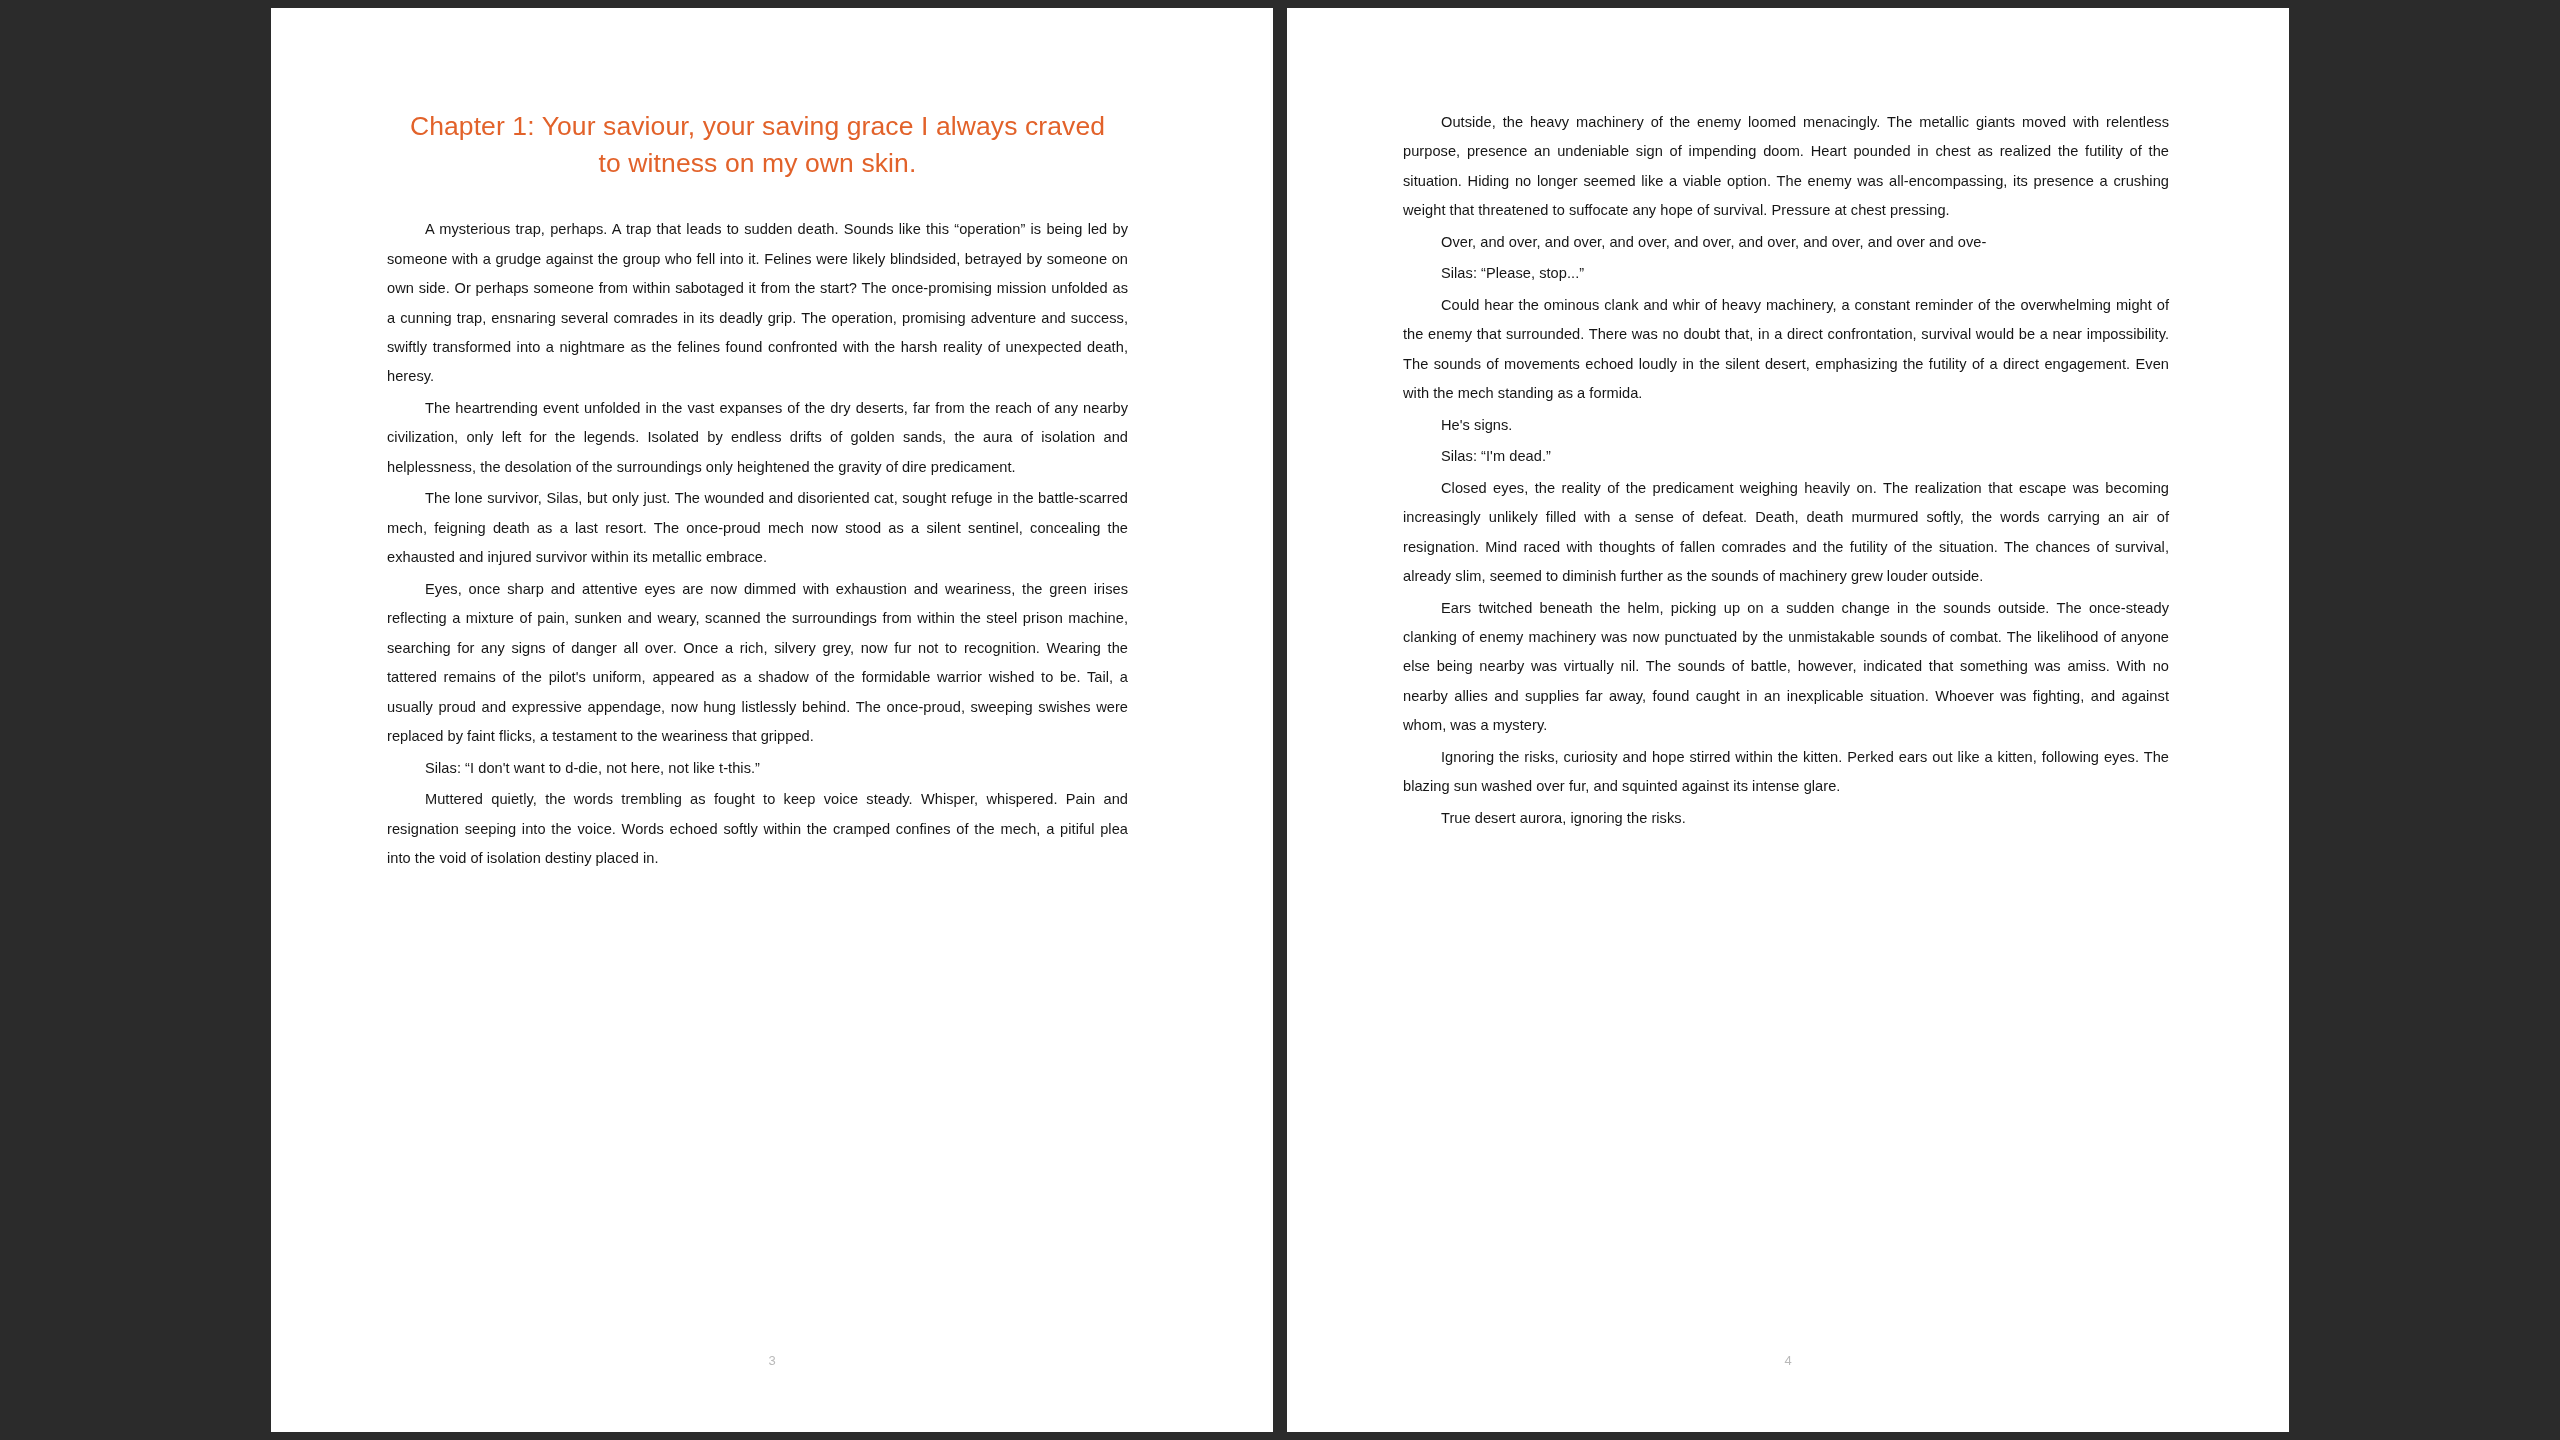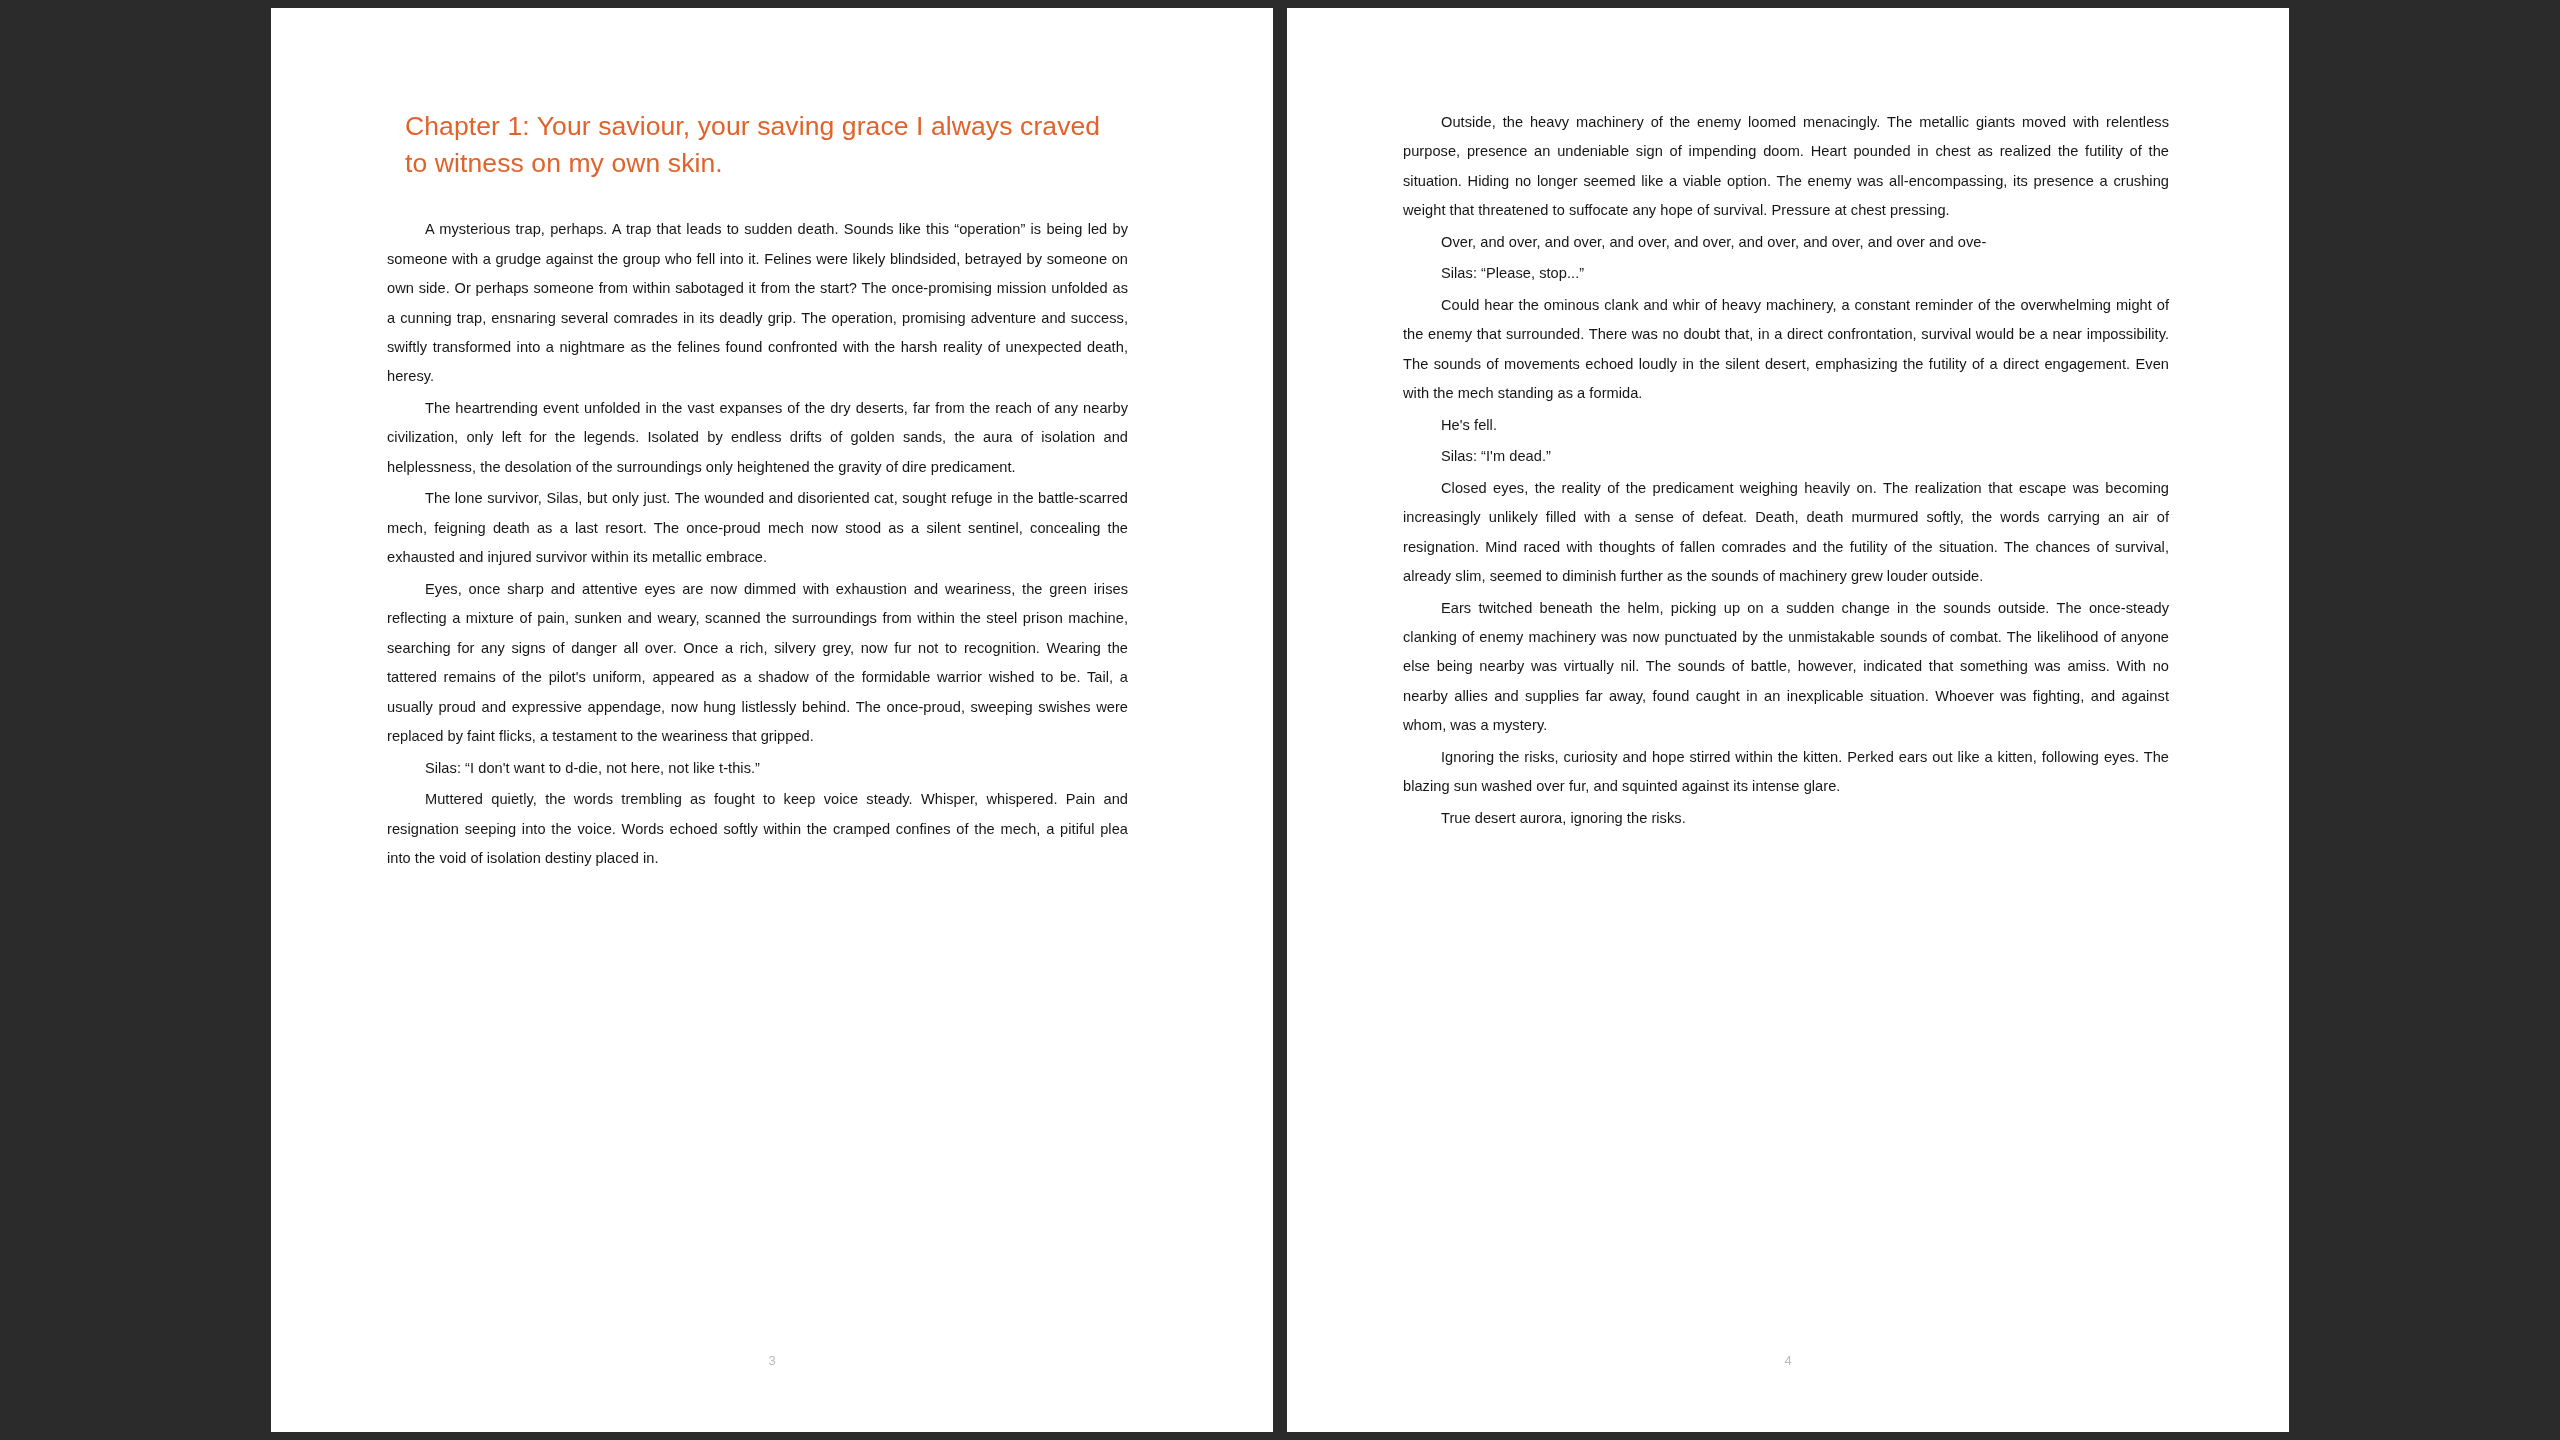--- a/index.html
+++ b/index.html
@@ -47,21 +47,21 @@
   .page-right .page-inner {
     left: 116px;
     right: 120px;
     top: 100px;
   }
   h1.chapter-title {
     color: #e2622a;
     font-size: 26.5px;
     line-height: 1.38;
     font-weight: 400;
-    text-align: left;
+    text-align: center;
     margin: 0 0 34px 0;
     letter-spacing: 0.1px;
     padding: 0 18px;
   }
   p.para {
     font-size: 14.6px;
     line-height: 2.02;
     color: #161616;
     margin: 0 0 2px 0;
     text-align: justify;
@@ -105,21 +105,21 @@
       <div class="page-num">3</div>
     </div>
 
     <div class="page page-right">
       <div class="page-inner">
         <div id="right-paras">
             <p class="para">Outside, the heavy machinery of the enemy loomed menacingly. The metallic giants moved with relentless purpose,  presence an undeniable sign of impending doom. Heart pounded in chest as realized the futility of the situation. Hiding no longer seemed like a viable option. The enemy was all-encompassing, its presence a crushing weight that threatened to suffocate any hope of survival.         Pressure at chest pressing.</p>
             <p class="para">Over, and over, and over, and over, and over, and over, and over, and over and ove-</p>
             <p class="para"><span class="nm">Silas: </span><span class="it">“Please, stop...”</span></p>
             <p class="para">Could hear the ominous clank and whir of heavy machinery, a constant reminder of the overwhelming might of the enemy that surrounded. There was no doubt that, in a direct confrontation, survival would be a near impossibility. The sounds of movements echoed loudly in the silent desert, emphasizing the futility of a direct engagement. Even with the mech standing as a formida.</p>
-            <p class="para">He's fell.</p>
+            <p class="para">He's signs.</p>
             <p class="para"><span class="nm">Silas: </span><span class="it">“I'm dead.”</span></p>
             <p class="para">Closed eyes, the reality of the predicament weighing heavily on. The realization that escape was becoming increasingly unlikely filled with a sense of defeat. Death, death murmured softly, the words carrying an air of resignation. Mind raced with thoughts of fallen comrades and the futility of the situation. The chances of survival, already slim, seemed to diminish further as the sounds of machinery grew louder outside.</p>
             <p class="para">Ears twitched beneath the helm, picking up on a sudden change in the sounds outside. The once-steady clanking of enemy machinery was now punctuated by the unmistakable sounds of combat. The likelihood of anyone else being nearby was virtually nil. The sounds of battle, however, indicated that something was amiss. With no nearby allies and supplies far away, found caught in an inexplicable situation. Whoever was fighting, and against whom, was a mystery.</p>
             <p class="para">Ignoring the risks, curiosity and hope stirred within the kitten. Perked ears out like a kitten, following eyes. The blazing sun washed over fur, and squinted against its intense glare.</p>
             <p class="para">True desert aurora, ignoring the risks.</p>
           </div>
       </div>
       <div class="page-num">4</div>
     </div>
 

